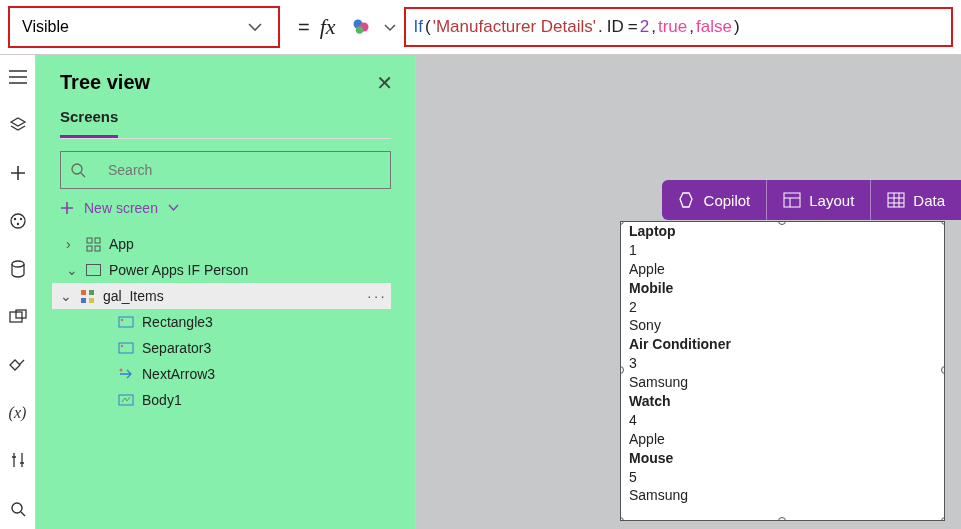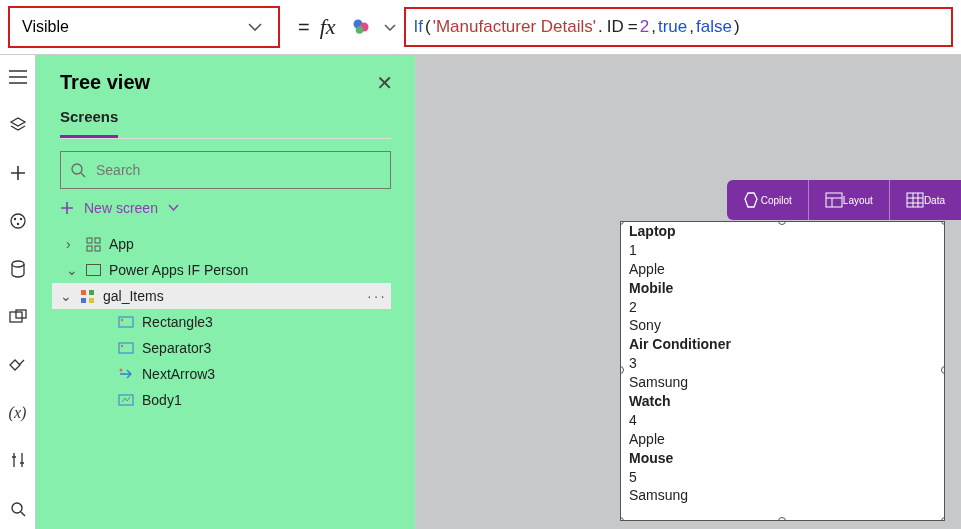--- a/index.html
+++ b/index.html
@@ -21,50 +21,50 @@
   .fd { margin-left:6px; margin-right:8px;}
   .formula-box {
     flex: 1; height: 40px; border: 2px solid #d11a1a;
     display: flex; align-items: center; padding: 0 8px;
     font-family: Consolas, monospace; font-size: 17px; background:#fff;
   }
   .tok-fn { color: #2b5cb3; }
   .tok-str { color: #b33a3a; }
   .tok-op { color: #222; padding:0 2px;}
   .tok-num{ color:#8a3fb0;}
-  .tok-kw { color:#1d4ed8;}
+  .tok-kw { color:#ec4899;}
 
   .main { display:flex; height: calc(529px - 55px); background:#c7c8c9;}
 
   .rail { width:36px; background:#fff; border-right:1px solid #ccc;
     display:flex; flex-direction:column; align-items:center; padding-top:12px; gap:28px;}
   .rail .ritem { width:20px; height:20px; color:#333; display:flex; align-items:center; justify-content:center;}
 
   .tree { width:380px; background:#86efac; border-right:1px solid #ccc; padding:16px 24px 0 24px; position:relative;}
   .tree-title { font-size:20px; font-weight:600; margin-bottom:14px;}
   .tree-close { position:absolute; top:16px; right:22px; font-size:20px; color:#444;}
   .tree-tabs { display:flex; gap:22px; border-bottom:1px solid #ddd; margin-bottom:12px;}
   .tree-tab { font-size:15px; color:#555; padding-bottom:10px;}
   .tree-tab.active { color:#222; font-weight:600; border-bottom:3px solid #7b2fa3; }
-  .search { height:38px; border:1px solid #777; display:flex; align-items:center; padding:0 10px; gap:8px; margin-bottom:8px;}
+  .search { height:38px; border:1px solid #777; display:flex; align-items:center; padding:0 10px; gap:20px; margin-bottom:8px;}
   .search input { border:none; outline:none; font-size:14px; flex:1; background:transparent;}
   .newscreen { display:flex; align-items:center; gap:10px; color:#8a3fb0; font-size:14px; margin:4px 0 12px 0; padding:3px 0;}
   .node { display:flex; align-items:center; gap:8px; padding:5px 0; font-size:14px; color:#222;}
   .node.selected { background:#ececec; margin-left:-8px; padding-left:8px;}
   .node .tw { width:12px; color:#555;}
   .lvl1 { padding-left: 6px;}
   .lvl2 { padding-left: 32px; position:relative;}
   .lvl3 { padding-left: 58px;}
   .ellipsis { position:absolute; right:4px; color:#555; letter-spacing:2px;}
 
   .canvas { flex:1; background:#c7c8c9; position:relative; }
   .toolbar { position:absolute; top:125px; right:0; height:40px;
     background:#7b2fa3; color:#fff; border-radius:6px 0 0 6px;
     display:flex; align-items:stretch; }
-  .tb-item { display:flex; align-items:center; gap:0; padding:0 16px; font-size:10px;}
+  .tb-item { display:flex; align-items:center; gap:8px; padding:0 16px; font-size:15px;}
   .tb-sep { width:1px; background:rgba(255,255,255,.4); }
   .gallery { position:absolute; top:166px; left:204px; width:325px; height:300px;
     background:#fff; border:1px solid #555; overflow:hidden;}
   .gallery .line { font-size:14px; color:#222; padding:0 8px; line-height:1.35;}
   .gallery .bold { font-weight:600;}
   .handle { position:absolute; width:8px; height:8px; background:#fff; border:1px solid #555; border-radius:50%;}
   .h-tl{top:-5px;left:-5px}.h-tc{top:-5px;left:calc(50% - 5px)}.h-tr{top:-5px;right:-5px}
   .h-ml{top:calc(50% - 5px);left:-5px}.h-mr{top:calc(50% - 5px);right:-5px}
   .h-bl{bottom:-5px;left:-5px}.h-bc{bottom:-5px;left:calc(50% - 5px)}.h-br{bottom:-5px;right:-5px}
 

